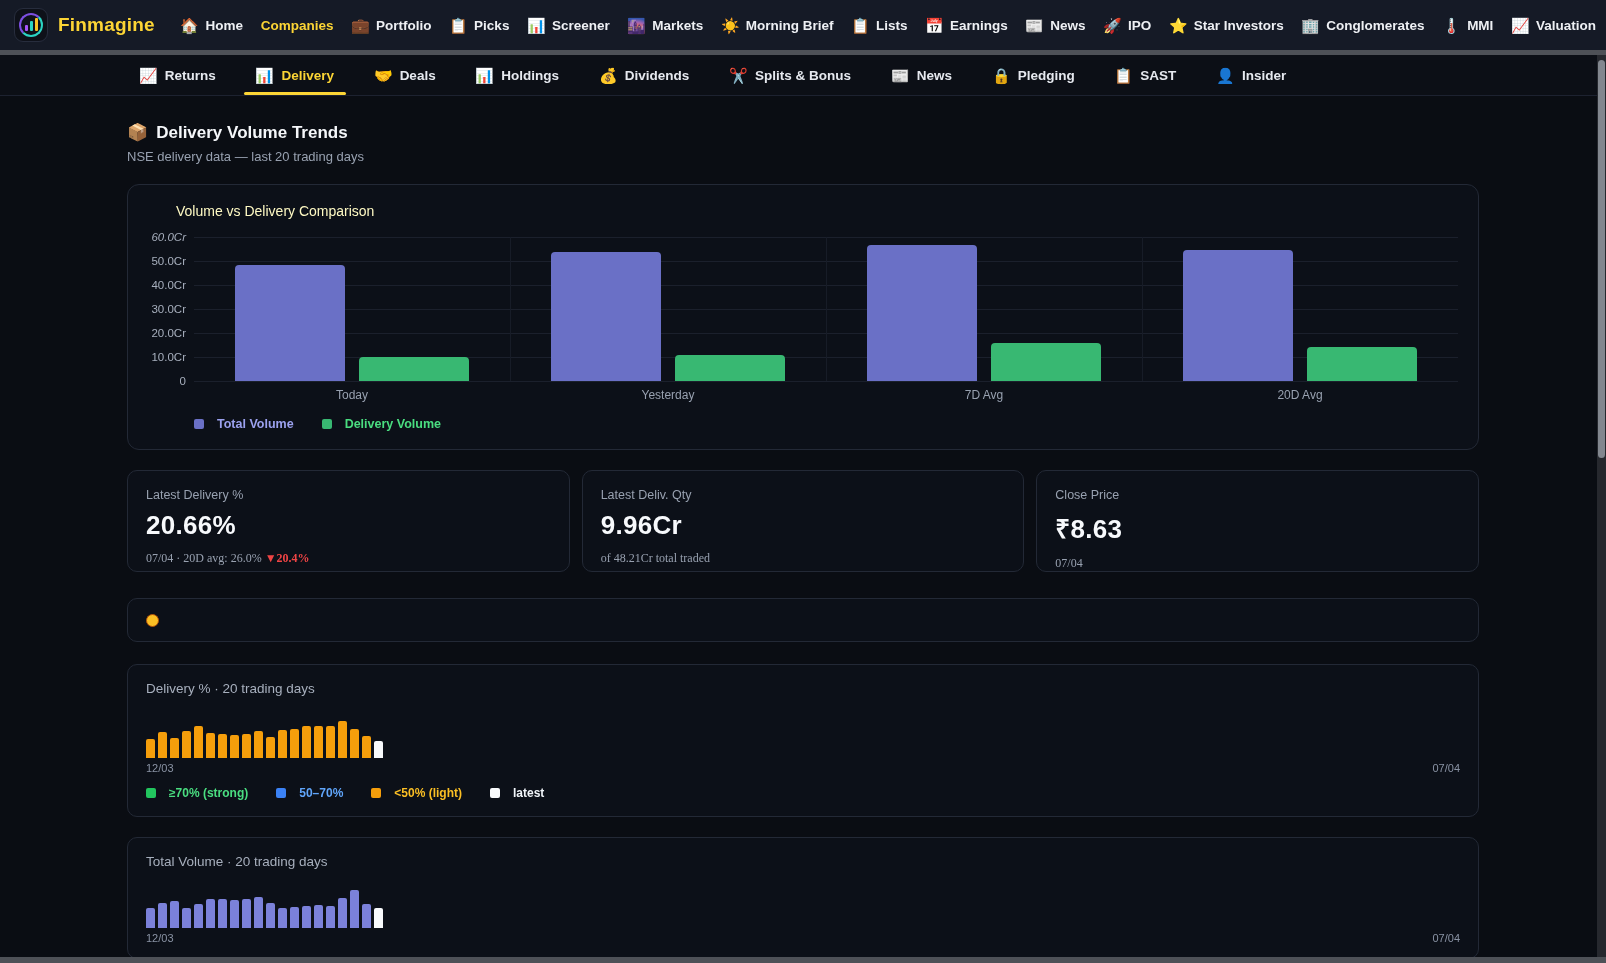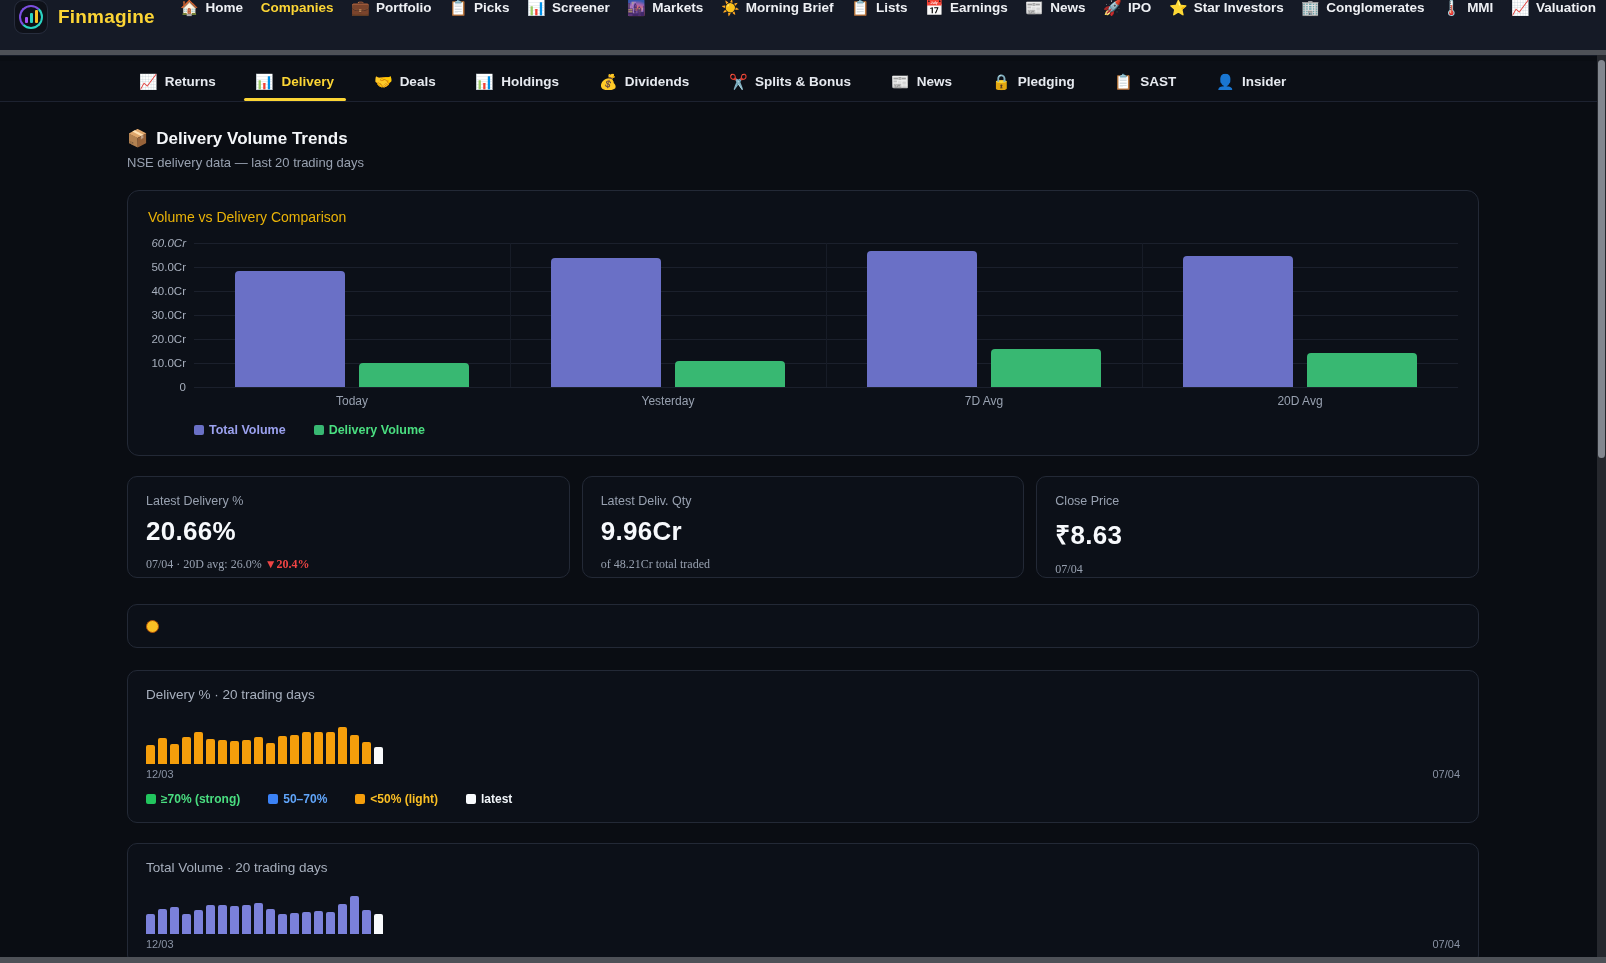--- a/index.html
+++ b/index.html
@@ -2,21 +2,21 @@
 <html><head>
 <meta charset="utf-8">
 <style>
   html,body{margin:0;padding:0;}
   body{
     width:1606px;height:963px;overflow:hidden;position:relative;
     background:#0a0d13;font-family:"Liberation Sans",sans-serif;
     -webkit-font-smoothing:antialiased;
   }
   
-  .topnav{height:56px;background:#151a26;display:flex;align-items:flex-start;padding:0 10px 0 14px;box-sizing:border-box;}
+  .topnav{height:50px;background:#151a26;display:flex;align-items:center;padding:0 10px 0 14px;box-sizing:border-box;}
   .brand{display:flex;align-items:center;gap:10px;flex:0 0 auto;cursor:pointer;}
   .logo{width:34px;height:34px;border-radius:9px;background:#0e1119;border:1px solid #272d3d;display:flex;align-items:center;justify-content:center;box-sizing:border-box;}
   .logo-ring{width:24px;height:24px;border-radius:50%;border:2px solid #7c4fe0;border-right-color:#2bd4c3;border-bottom-color:#2bd4c3;display:flex;align-items:flex-end;justify-content:center;gap:2px;padding-bottom:4px;box-sizing:border-box;}
   .logo-bar{width:3px;border-radius:1px;display:inline-block;}
   .brand-name{color:#fcd535;font-size:19px;font-weight:bold;letter-spacing:.2px;}
   .nav-items{display:flex;flex:1;justify-content:space-between;align-items:center;margin-left:26px;}
   .nav-item{display:flex;align-items:center;gap:6px;color:#eef0f4;font-size:13.5px;font-weight:700;white-space:nowrap;cursor:pointer;}
   .nav-item.active{color:#fcd535;}
   .nav-ico{font-size:15px;line-height:1;}
   
@@ -31,34 +31,34 @@
   .tab.active{color:#fcd535;}
   .tab.active::after{content:"";position:absolute;left:-8px;right:-8px;bottom:0;height:3px;background:#fcd535;border-radius:2px;}
   .tab-ico{font-size:15px;line-height:1;}
   
   .content{width:1352px;margin:0 auto;padding-top:26px;}
   .section-title{display:flex;align-items:center;gap:8px;color:#f5f7fa;font-size:17px;font-weight:700;}
   .section-sub{color:#98a1b0;font-size:13px;margin-top:6px;}
   .card{background:#0c1018;border:1px solid #232936;border-radius:12px;box-sizing:border-box;}
   
   .chart-card{margin-top:20px;height:266px;padding:18px 20px;}
-  .chart-title{color:#eab308;font-size:14px;}
+  .chart-title{color:#fef9c3;font-size:14px;margin-left:28px;}
   .chart-wrap{display:flex;margin-top:18px;}
   .yaxis{width:46px;position:relative;height:144px;flex:0 0 auto;}
   .ytick{position:absolute;right:8px;font-size:11.5px;color:#a7afbd;transform:translateY(-50%);white-space:nowrap;}
   .plot{position:relative;flex:1;height:144px;}
   .gridline{position:absolute;left:0;right:0;height:1px;background:#1b202c;}
   .vline{position:absolute;top:0;bottom:0;width:1px;background:#171c27;}
   .groups{position:absolute;left:0;right:0;top:0;bottom:0;display:flex;}
   .group{flex:1;display:flex;align-items:flex-end;justify-content:center;gap:14px;}
   .bar{width:110px;border-radius:4px 4px 0 0;}
   .cats{display:flex;margin-left:46px;margin-top:7px;}
   .cat{flex:1;text-align:center;color:#98a1b0;font-size:12px;}
   .chart-legend{display:flex;gap:28px;margin-left:46px;margin-top:15px;font-size:12.5px;font-weight:600;}
-  .leg-item{display:flex;align-items:center;gap:5px;}
+  .leg-item{display:flex;align-items:center;gap:13px;}
   .swatch{width:10px;height:10px;border-radius:2px;display:inline-block;flex:0 0 auto;}
   
   .stats-row{display:flex;gap:12px;margin-top:20px;}
   .stat-card{flex:1;padding:17px 18px;height:102px;border-radius:10px;}
   .stat-label{color:#98a1b0;font-size:12.5px;}
   .stat-value{color:#f7f9fc;font-size:26px;font-weight:bold;margin-top:8px;letter-spacing:.3px;}
   .stat-sub{color:#98a1b0;font-size:12px;margin-top:10px;font-family:Liberation Serif, serif;}
   .stat-sub .red{color:#ef4444;font-weight:600;}
   
   .alert{margin-top:26px;height:44px;border-radius:10px;display:flex;align-items:center;gap:9px;padding:0 18px;color:#fbbf24;font-size:14px;font-weight:600;}

